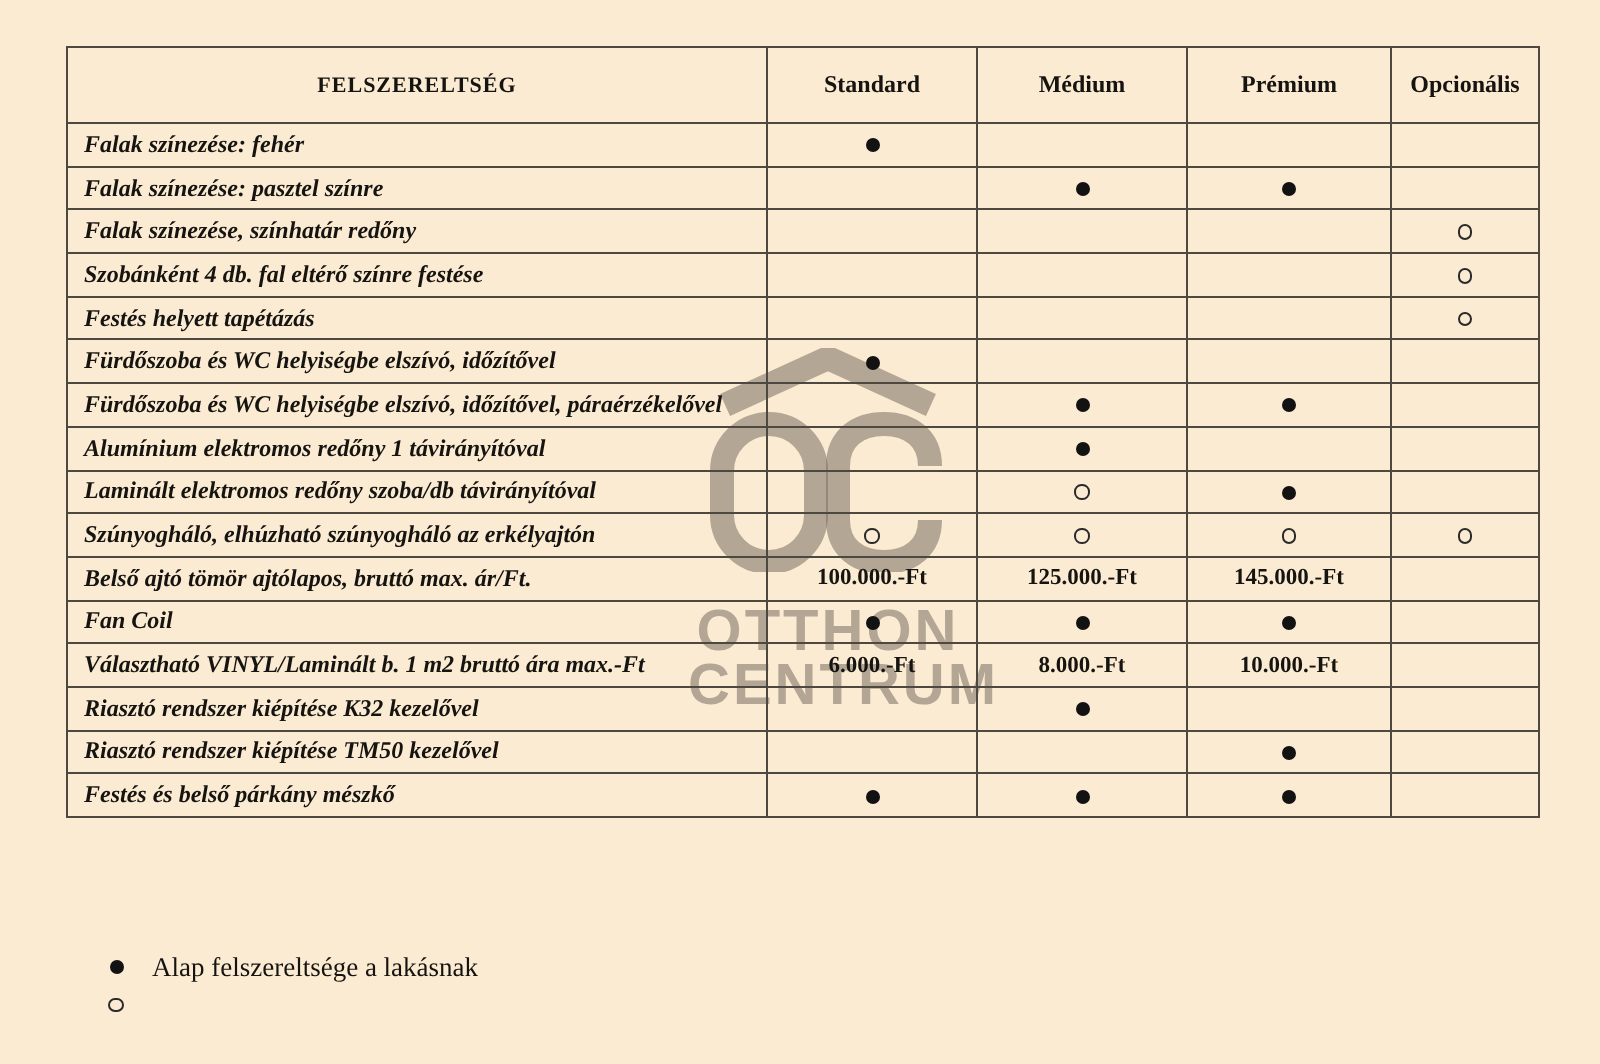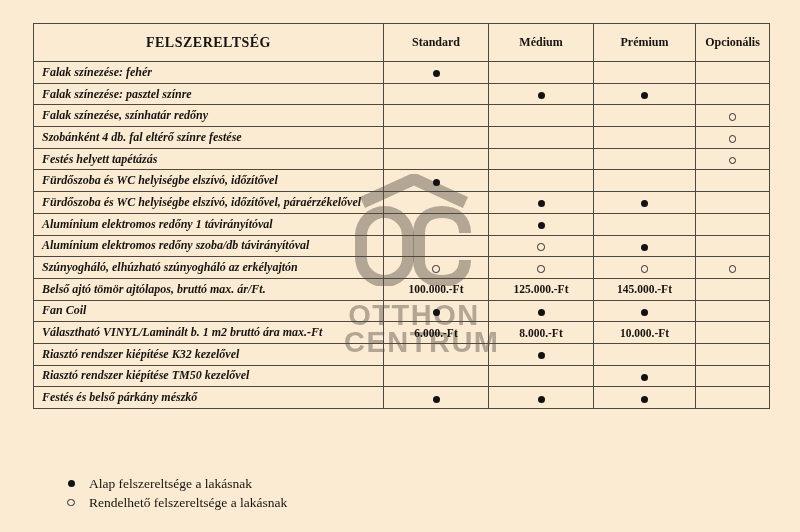--- a/index.html
+++ b/index.html
@@ -26,42 +26,42 @@
     border-collapse:collapse; table-layout:fixed;
   }
   .spec th, .spec td {
     border:1px solid #4d4840; padding:0; box-sizing:border-box;
     overflow:hidden; white-space:nowrap;
   }
   .spec thead th {
     height:38px; font-weight:bold; font-size:12px;
     text-align:center; vertical-align:middle;
   }
-  .spec thead th.feat-h { font-size:14px; letter-spacing:0.5px; }
+  .spec thead th.feat-h { font-size:11px; letter-spacing:0.5px; }
   .spec tbody th.feat {
     height:21.7px; text-align:left; vertical-align:middle;
     font-weight:bold; font-style:italic; font-size:12px; padding-left:8px;
   }
   .spec tbody td {
     height:21.7px; text-align:center; vertical-align:middle;
     font-weight:bold; font-size:11.5px;
   }
 
   
   .dot {
     display:inline-block; width:7px; height:7px; border-radius:50%;
     background:#121212; vertical-align:middle;
   }
   .ring {
     display:inline-block; width:5.5px; height:5.5px; border-radius:50%;
     border:1.5px solid #2a2a2a; background:transparent; vertical-align:middle;
   }
 
   
-  .legend { position:absolute; left:66px; top:474px; font-size:13.5px; }
+  .legend { position:absolute; left:53px; top:474px; font-size:13.5px; }
   .legend-row { display:flex; align-items:center; height:19px; }
   .legend-row .marker { width:10px; display:flex; justify-content:center; }
   .legend-row .ltext { margin-left:13px; }
 </style>
 </head>
 <body>
 
 <div class="page">
 
   <div class="watermark">
@@ -142,21 +142,21 @@
           <td></td>
         </tr>
         <tr>
           <th class="feat">Alumínium elektromos redőny 1 távirányítóval</th>
           <td></td>
           <td><span class="dot"></span></td>
           <td></td>
           <td></td>
         </tr>
         <tr>
-          <th class="feat">Alumínium elektromos redőny szoba/db távirányítóval</th>
+          <th class="feat">Laminált elektromos redőny szoba/db távirányítóval</th>
           <td></td>
           <td><span class="ring"></span></td>
           <td><span class="dot"></span></td>
           <td></td>
         </tr>
         <tr>
           <th class="feat">Szúnyogháló, elhúzható szúnyogháló az erkélyajtón</th>
           <td><span class="ring"></span></td>
           <td><span class="ring"></span></td>
           <td><span class="ring"></span></td>
@@ -211,17 +211,16 @@
     <div class="legend-row">
       <span class="marker">
           <span class="dot"></span>
         </span>
       <span class="ltext">Alap felszereltsége a lakásnak</span>
     </div>
     <div class="legend-row">
       <span class="marker">
           <span class="ring"></span>
         </span>
-      <span class="ltext">Rendelhető felszereltsége a lakásnak</span>
     </div>
   </div>
 
 </div>
 
 </body></html>

